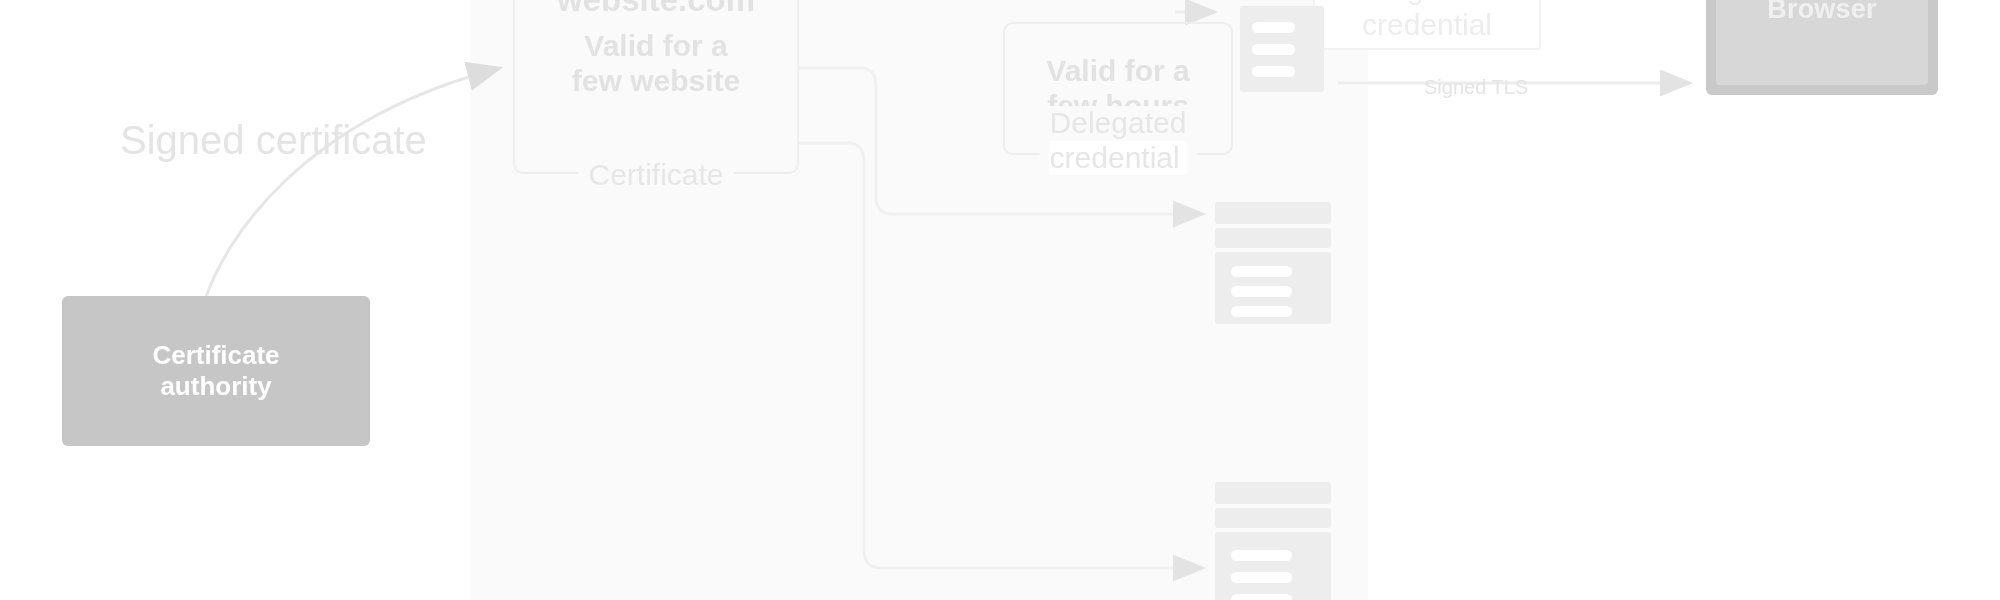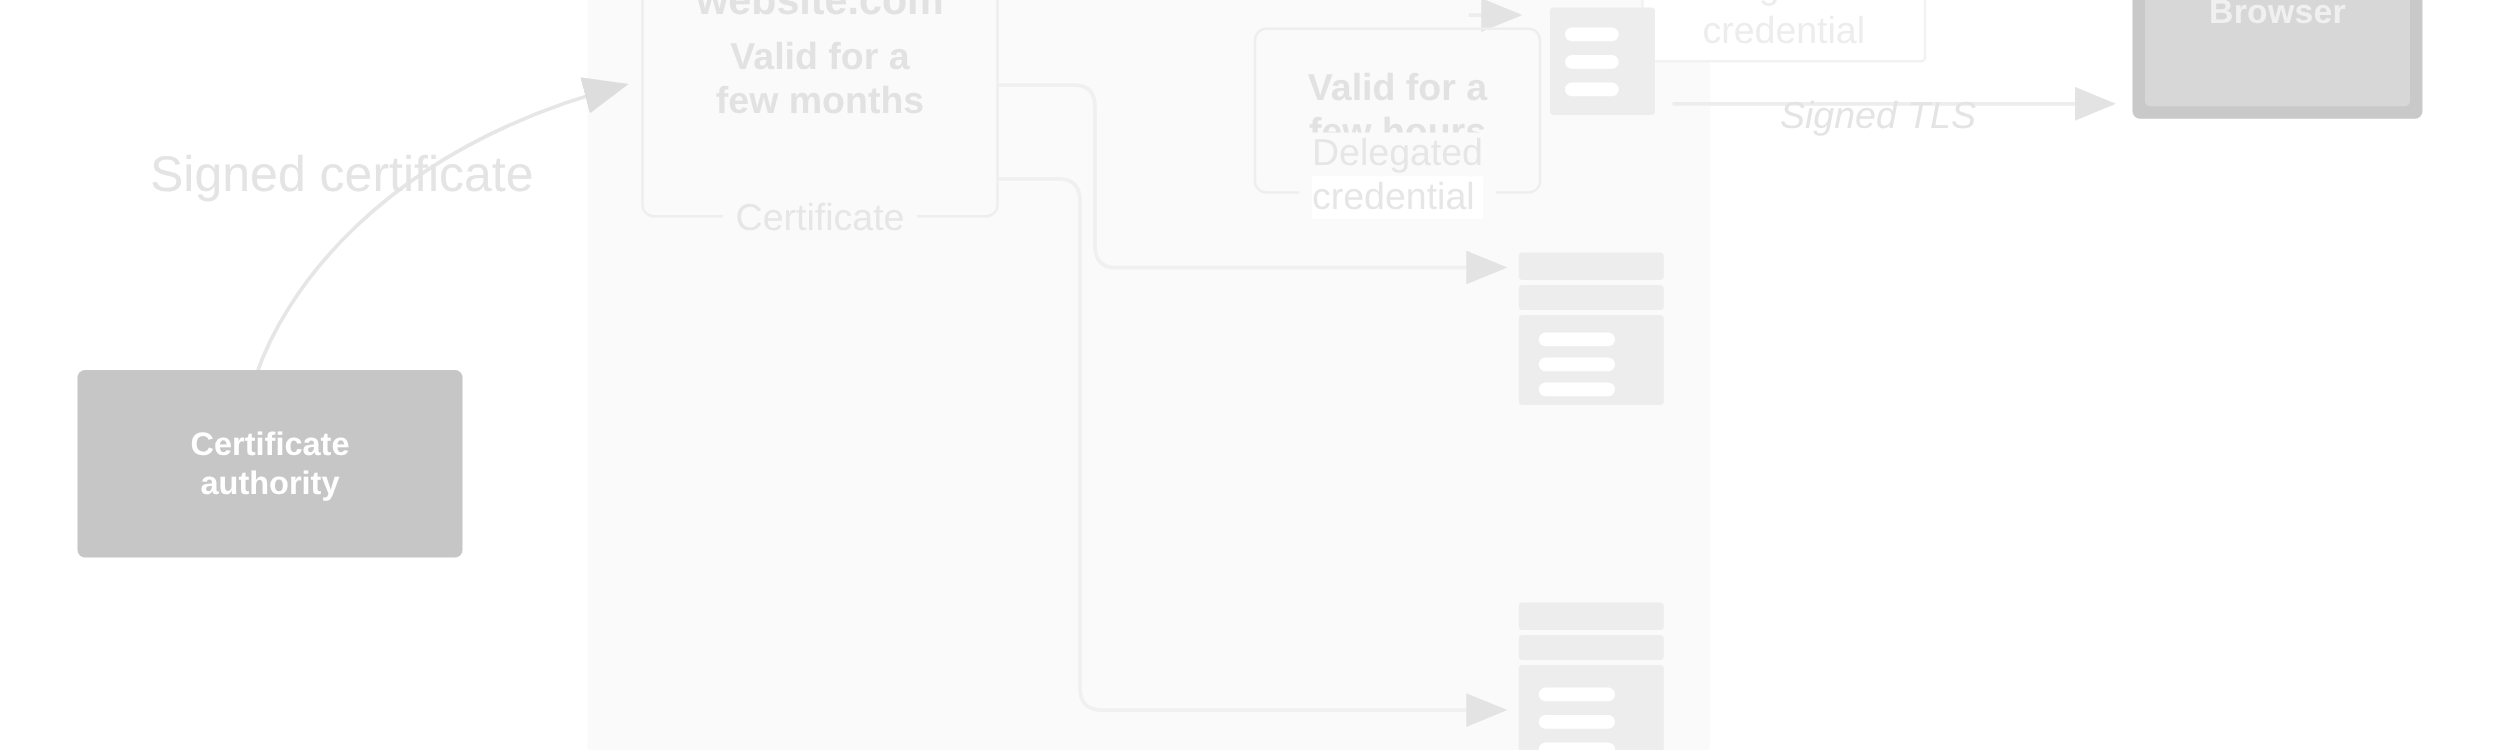--- a/index.html
+++ b/index.html
@@ -107,21 +107,21 @@
       <span>authority</span>
     </div>
   </div>
 
   <div class="wlabel" style="left:120px;top:118px;font-size:40px;">Signed certificate</div>
 
   <div class="fieldcard" style="left:513px;top:-78px;width:286px;height:252px;">
     <div class="body" style="font-size:30px;padding-bottom:16px;">
       <div style="font-size:33px;margin-bottom:10px;">website.com</div>
       <div>Valid for a</div>
-      <div>few months</div>
+      <div>few website</div>
     </div>
     <div class="legend" style="bottom:-20px;font-size:30px;">Certificate</div>
   </div>
 
   <div class="fieldcard" style="left:1003px;top:22px;width:230px;height:133px;">
     <div class="body" style="font-size:30px;">
       <div>Valid for a</div>
       <div>few hours</div>
     </div>
     <div class="legend" style="bottom:-22px;font-size:30px;line-height:1.15;">
@@ -130,21 +130,21 @@
     </div>
   </div>
 
   <div class="plaincard" style="left:1313px;top:-66px;width:228px;height:116px;font-size:30px;padding-bottom:6px;">
     <div>
       <div>Signed</div>
       <div>credential</div>
     </div>
   </div>
 
-  <div class="wlabel" style="left:1424px;top:76px;font-size:30px;font-style:italic;">Signed TLS</div>
+  <div class="wlabel" style="left:1424px;top:76px;font-size:20px;">Signed TLS</div>
 
   <div class="browserbox" style="left:1706px;top:-52px;width:232px;height:147px;">
     <div class="inner"></div>
     <div class="blabel" style="top:46px;">Browser</div>
   </div>
 
   <div class="server" style="left:1240px;top:-120px;width:84px;height:212px;">
 
     <div class="body" style="top:126px;height:86px;">
       <div class="bar" style="top:16px;"></div>

